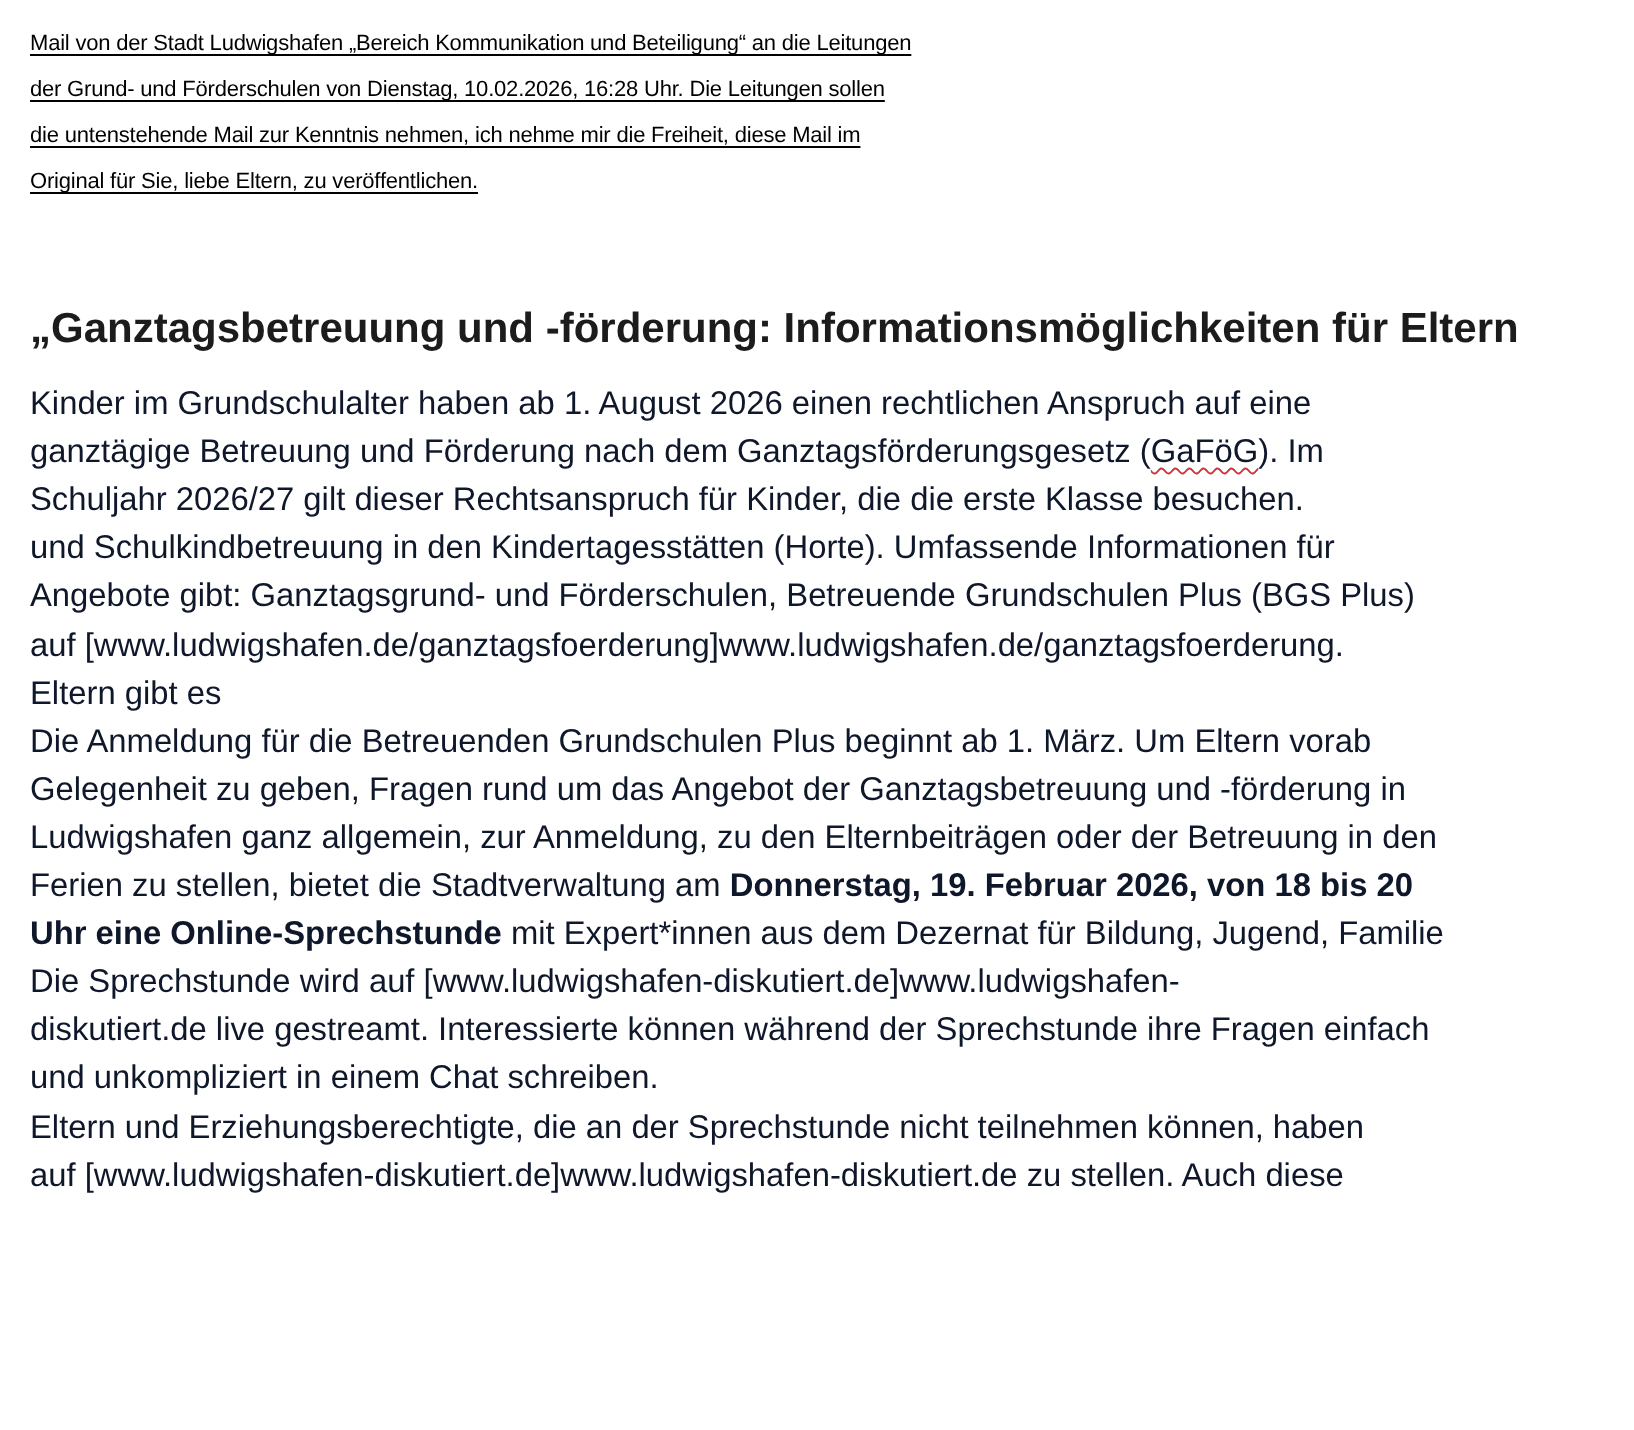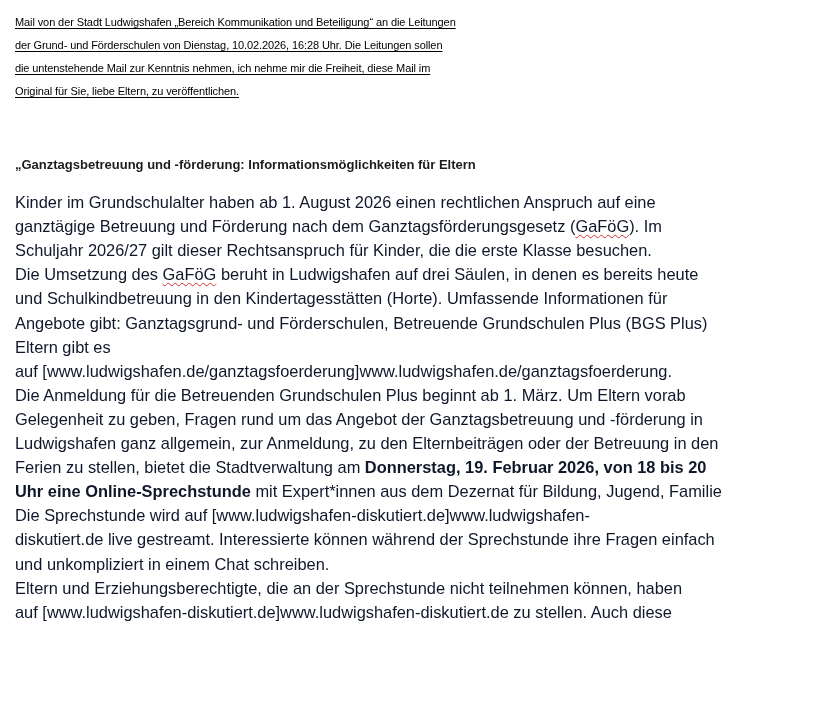--- a/index.html
+++ b/index.html
@@ -25,21 +25,21 @@
   }
   .intro .line {
     white-space: nowrap;
     text-decoration: underline;
     text-decoration-thickness: 1px;
     text-underline-offset: 2px;
   }
   
   .heading {
     margin: 50px 0 0 0;
-    font-size: 13px;
+    font-size: 21px;
     line-height: 24.1px;
     font-weight: 700;
     color: #1c1c1c;
     white-space: nowrap;
   }
   
   .bodytext {
     margin-top: 13px;
     font-size: 16.4px;
     line-height: 24.1px;
@@ -69,25 +69,24 @@
       <div class="line"><span>die untenstehende Mail zur Kenntnis nehmen, ich nehme mir die Freiheit, diese Mail im</span></div>
       <div class="line"><span>Original für Sie, liebe Eltern, zu veröffentlichen.</span></div>
     </div>
 
   <div class="heading">„Ganztagsbetreuung und -förderung: Informationsmöglichkeiten für Eltern</div>
 
   <div class="bodytext">
       <div class="line"><span>Kinder im Grundschulalter haben ab 1. August 2026 einen rechtlichen Anspruch auf eine</span></div>
       <div class="line"><span>ganztägige Betreuung und Förderung nach dem Ganztagsförderungsgesetz (</span><span class="misspelled">GaFöG</span><span>). Im</span></div>
       <div class="line"><span>Schuljahr 2026/27 gilt dieser Rechtsanspruch für Kinder, die die erste Klasse besuchen.</span></div>
-      <div class="line"><span>Die Umsetzung des </span><span class="misspelled">GaFöG</span><span> beruht in Ludwigshafen auf drei Säulen, in denen es bereits heute</span></div>
       <div class="line"><span>und Schulkindbetreuung in den Kindertagesstätten (Horte). Umfassende Informationen für</span></div>
       <div class="line"><span>Angebote gibt: Ganztagsgrund- und Förderschulen, Betreuende Grundschulen Plus (BGS Plus)</span></div>
+      <div class="line"><span>auf [www.ludwigshafen.de/ganztagsfoerderung]www.ludwigshafen.de/ganztagsfoerderung.</span></div>
       <div class="line"><span>Eltern gibt es</span></div>
-      <div class="line"><span>auf [www.ludwigshafen.de/ganztagsfoerderung]www.ludwigshafen.de/ganztagsfoerderung.</span></div>
       <div class="line"><span>Die Anmeldung für die Betreuenden Grundschulen Plus beginnt ab 1. März. Um Eltern vorab</span></div>
       <div class="line"><span>Gelegenheit zu geben, Fragen rund um das Angebot der Ganztagsbetreuung und -förderung in</span></div>
       <div class="line"><span>Ludwigshafen ganz allgemein, zur Anmeldung, zu den Elternbeiträgen oder der Betreuung in den</span></div>
       <div class="line"><span>Ferien zu stellen, bietet die Stadtverwaltung am </span><span class="bold">Donnerstag, 19. Februar 2026, von 18 bis 20</span></div>
       <div class="line"><span class="bold">Uhr eine Online-Sprechstunde</span><span> mit Expert*innen aus dem Dezernat für Bildung, Jugend, Familie</span></div>
       <div class="line"><span>Die Sprechstunde wird auf [www.ludwigshafen-diskutiert.de]www.ludwigshafen-</span></div>
       <div class="line"><span>diskutiert.de live gestreamt. Interessierte können während der Sprechstunde ihre Fragen einfach</span></div>
       <div class="line"><span>und unkompliziert in einem Chat schreiben.</span></div>
       <div class="line"><span>Eltern und Erziehungsberechtigte, die an der Sprechstunde nicht teilnehmen können, haben</span></div>
       <div class="line"><span>auf [www.ludwigshafen-diskutiert.de]www.ludwigshafen-diskutiert.de zu stellen. Auch diese</span></div>

